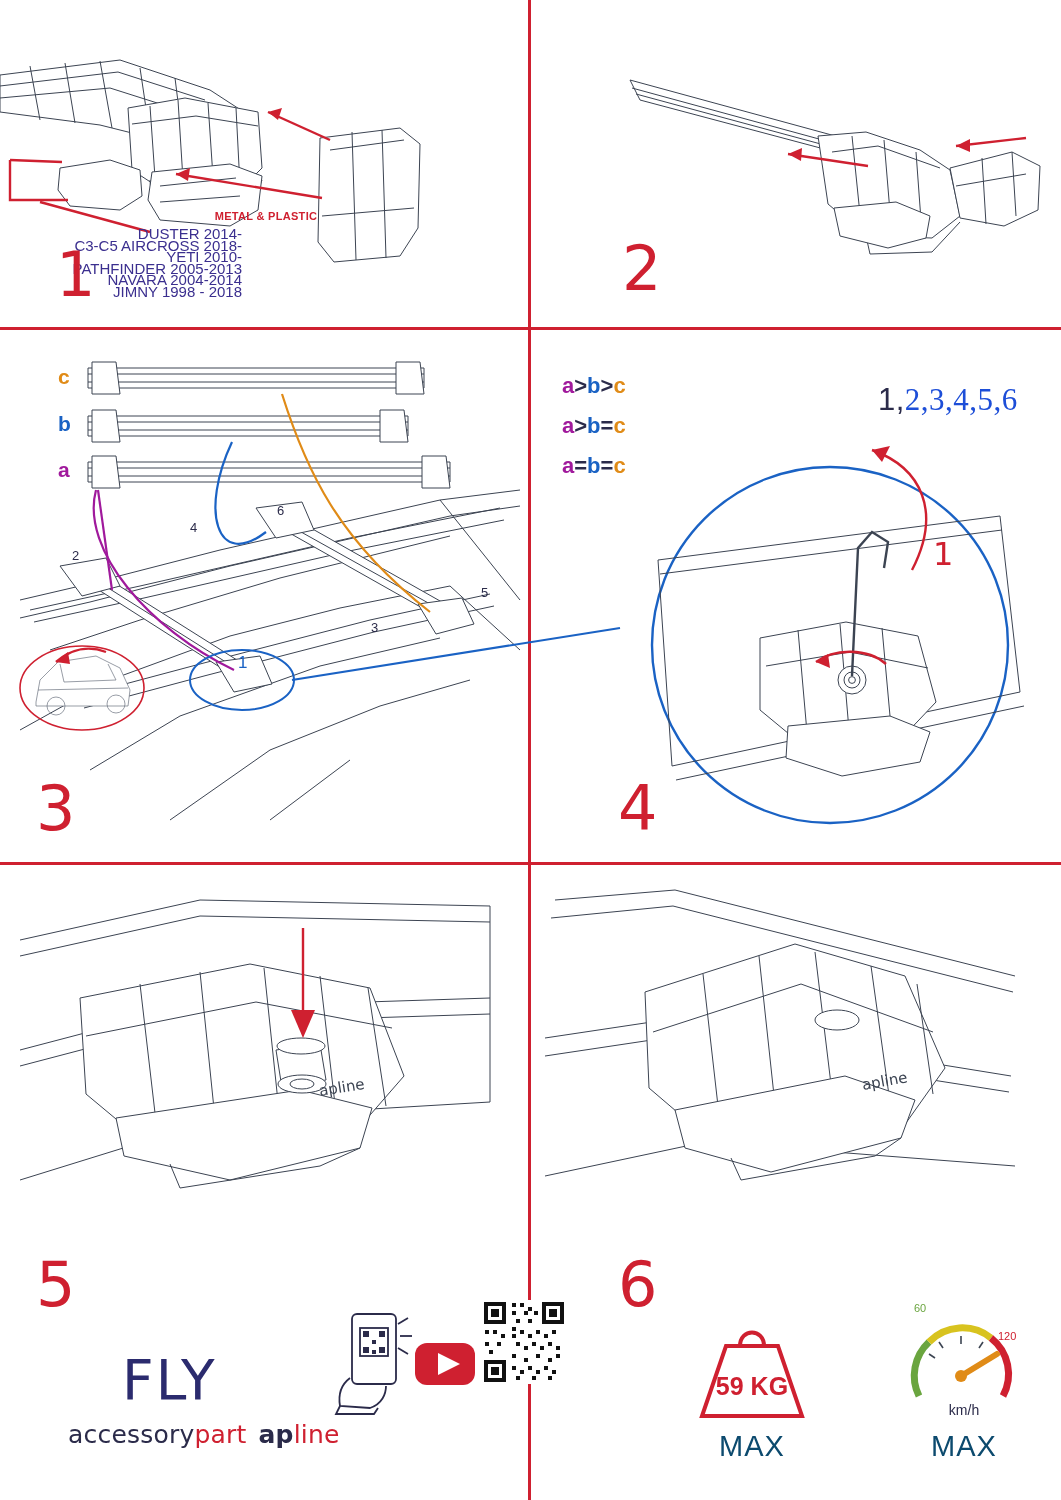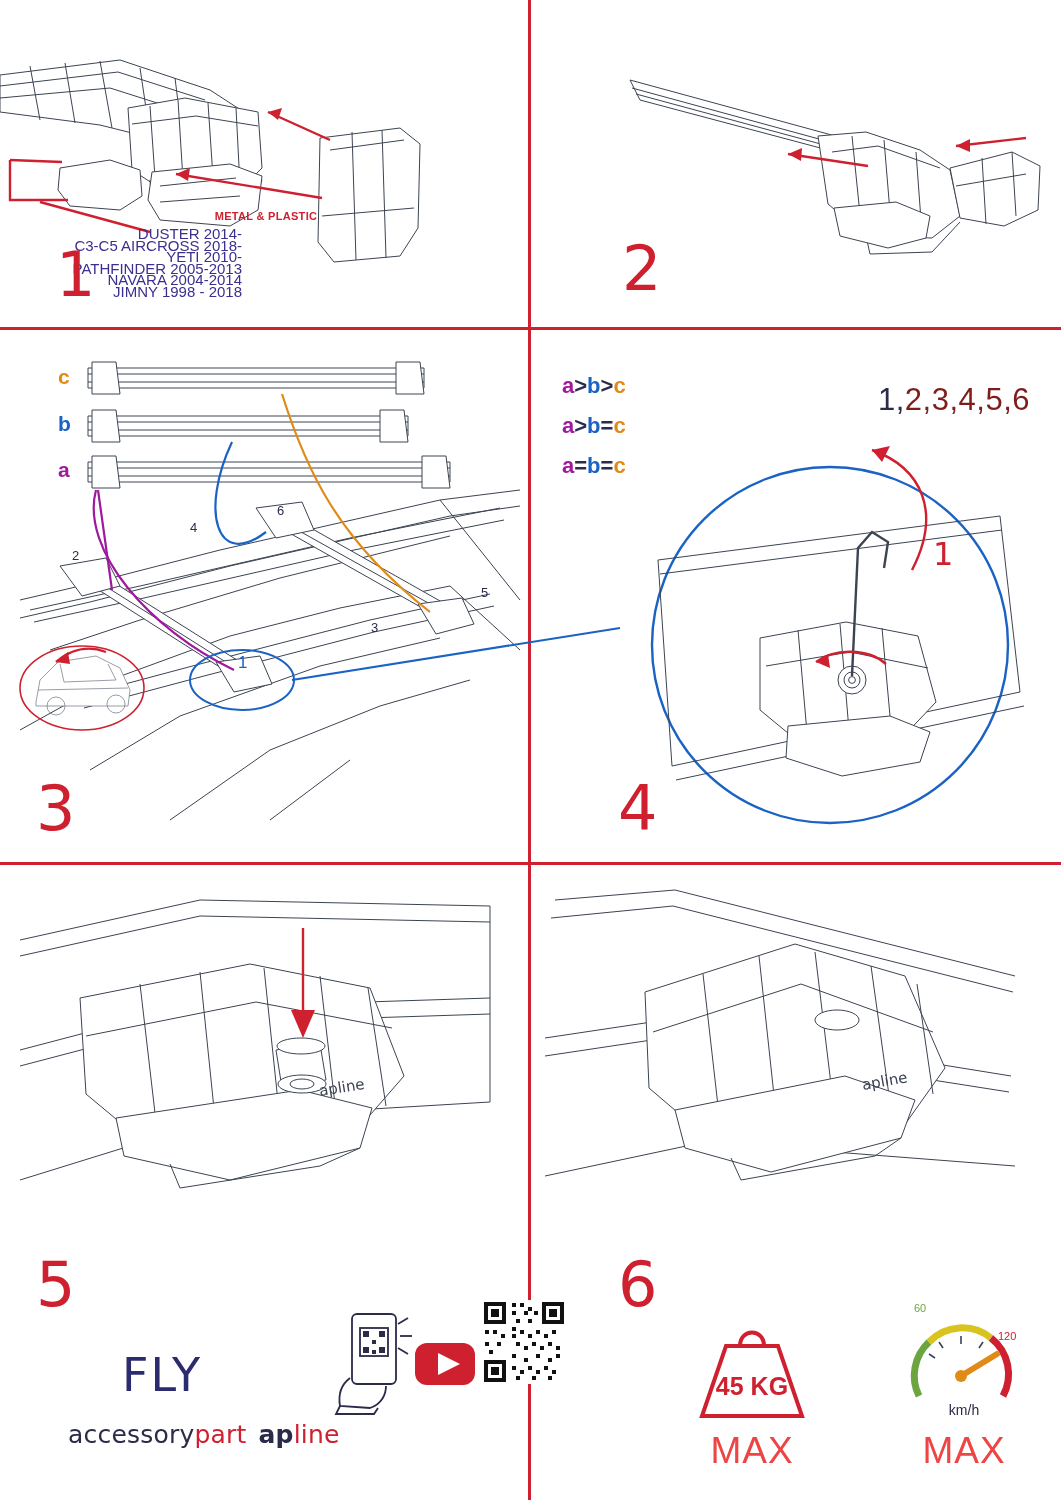--- a/index.html
+++ b/index.html
@@ -48,35 +48,35 @@
   .f-c{color:#e08b17;}
   .f-op{color:#2b2b4a;}
 
   .abclabel{position:absolute;font-size:21px;font-weight:bold;font-family:"Liberation Sans",sans-serif;}
 
   .seq{
     position:absolute;font-size:31px;font-family:"Liberation Sans",sans-serif;
     font-weight:400;letter-spacing:.5px;
   }
   .seq .s1{color:#2b2b4a;}
-  .seq .s2{color:#7f1d1d;}
+  .seq .s2{color:#1d4ed8;font-family:Liberation Serif, serif;}
 
   .callout{position:absolute;color:#cf2030;font-size:32px;font-family:"DejaVu Sans",sans-serif;}
   .tinynum{position:absolute;color:#2b2b4a;font-size:13px;font-family:"Liberation Sans",sans-serif;}
 
   
   .fly{
-    position:absolute;color:#2b2b6e;font-size:46px;letter-spacing:2px;
+    position:absolute;color:#2b2b6e;font-size:55px;letter-spacing:2px;
     font-family:"DejaVu Sans", sans-serif;
   }
   .brandline{position:absolute;font-size:25px;font-family:"DejaVu Sans", sans-serif;letter-spacing:.2px;}
   .brandline .dark{color:#2b2b4a;}
   .brandline .lightred{color:#cf2030;text-align:right;}
 
-  .maxlabel{position:absolute;color:#ef4444;font-size:37px;font-family:"Liberation Sans",sans-serif;letter-spacing:1px;}
+  .maxlabel{position:absolute;color:#0c4a6e;font-size:29px;font-family:"Liberation Sans",sans-serif;letter-spacing:1px;}
   .kgtext{position:absolute;color:#cf2030;font-size:25px;font-weight:bold;font-family:"Liberation Sans",sans-serif;}
   .kmh{position:absolute;color:#2b2b4a;font-size:14px;font-family:"Liberation Sans",sans-serif;}
   .gaugenum{position:absolute;font-size:11px;font-family:"Liberation Sans",sans-serif;}
   .g-green{color:#6aa53f;text-align:right;}
   .g-red{color:#cf2030;text-align:right;}
 
   .applogo{font-family:"DejaVu Sans",sans-serif;}
 </style>
 </head>
 <body>
@@ -483,21 +483,21 @@
       </g>
     </svg>
   </div>
 
   <div class="panel" style="left:692px;top:1316px;">
     <svg width="120" height="108" viewBox="0 0 120 108">
       <path d="M34 30 L86 30 L110 100 L10 100 Z" style="fill:none;stroke:#cf2030;stroke-width:4"></path>
       <path d="M48 30 C48 12 72 12 72 30" style="fill:none;stroke:#cf2030;stroke-width:4"></path>
     </svg>
   </div>
-  <div class="kgtext" style="left:711px;top:1372px;width:82px;text-align:center;">45 KG</div>
+  <div class="kgtext" style="left:711px;top:1372px;width:82px;text-align:center;">59 KG</div>
   <div class="maxlabel" style="left:692px;top:1430px;width:120px;text-align:center;">MAX</div>
 
   <div class="panel" style="left:905px;top:1310px;">
     <svg width="118" height="112" viewBox="0 0 118 112">
       <path d="M14 86 A46 46 0 0 1 24 32" style="fill:none;stroke:#6aa53f;stroke-width:7"></path>
       <path d="M24 32 A46 46 0 0 1 86 28" style="fill:none;stroke:#d8c31f;stroke-width:7"></path>
       <path d="M86 28 A46 46 0 0 1 98 86" style="fill:none;stroke:#cf2030;stroke-width:7"></path>
       <g style="fill:none;stroke:#3c4452;stroke-width:1.6">
         <path d="M24 44 L30 48"></path>
           <path d="M34 32 L38 38"></path>

